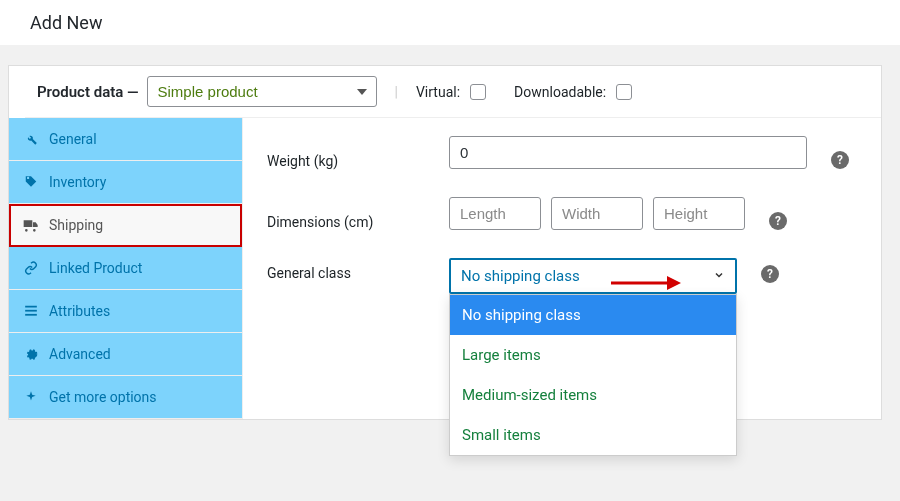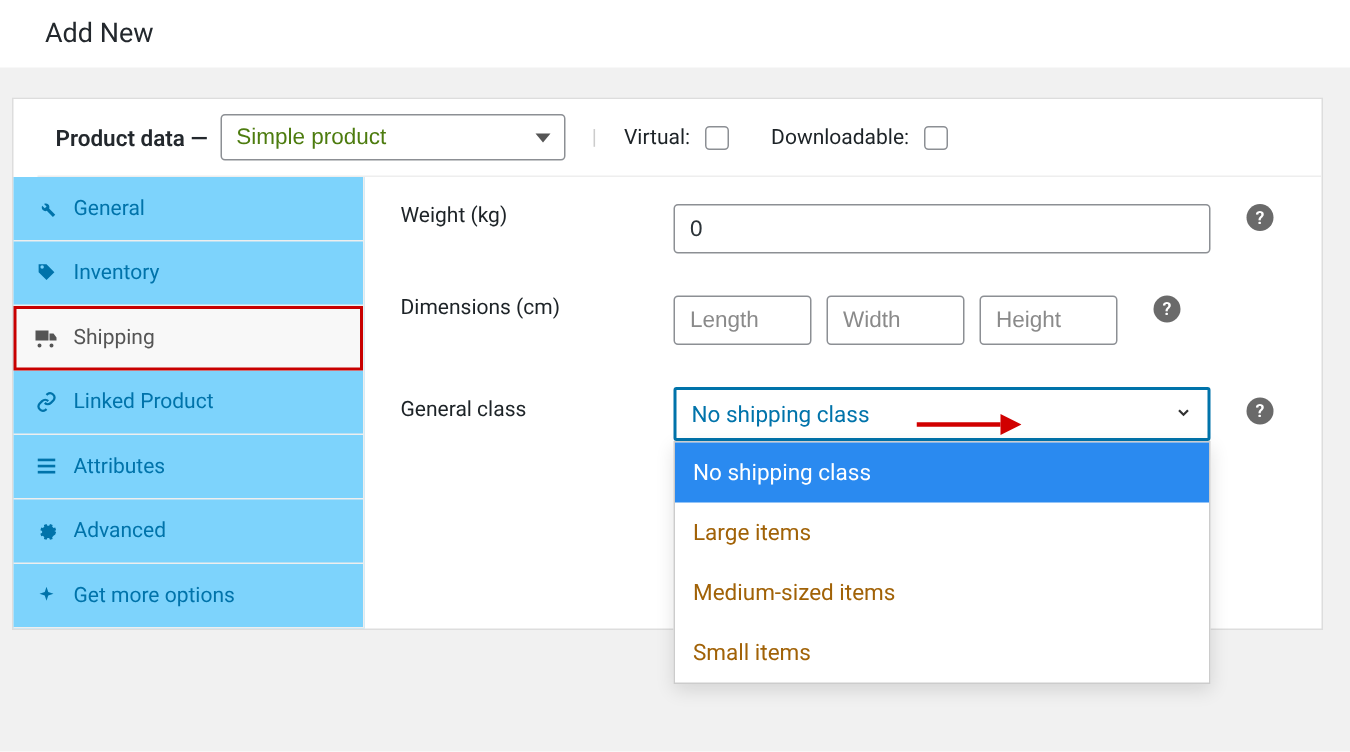--- a/index.html
+++ b/index.html
@@ -114,21 +114,21 @@
     justify-content: center;
     color: inherit;
   }
   .main {
     flex: 1;
     padding: 18px 24px;
     position: relative;
   }
   .field-row {
     display: flex;
-    align-items: flex-start;
+    align-items: flex-end;
     gap: 12px;
     margin-bottom: 28px;
   }
   .field-label {
     width: 170px;
     color: #1d2327;
     font-size: 14px;
   }
   .text-input {
     border: 1px solid #8c8f94;
@@ -150,21 +150,21 @@
     color: #fff;
     display: inline-flex;
     align-items: center;
     justify-content: center;
     font-size: 12px;
     font-weight: 600;
     margin-left: 12px;
   }
   .shipping-select-wrap {
     position: relative;
-    width: 358px;
+    width: 288px;
   }
   .shipping-select-trigger {
     border: 2px solid #0073aa;
     border-radius: 2px;
     padding: 7px 30px 7px 10px;
     font-size: 15px;
     color: #0073aa;
     background: #fff;
     width: 100%;
     text-align: left;
@@ -183,21 +183,21 @@
     left: 0;
     right: 0;
     background: #fff;
     border: 1px solid #ccc;
     box-shadow: 0 4px 12px rgba(0,0,0,0.12);
     z-index: 10;
   }
   .dropdown-item {
     padding: 11px 12px;
     font-size: 15px;
-    color: #a16207;
+    color: #15803d;
     cursor: pointer;
   }
   .dropdown-item.selected {
     background: #2a8af0;
     color: #fff;
   }
   .arrow {
     position: absolute;
     left: 368px;
     top: 155px;

